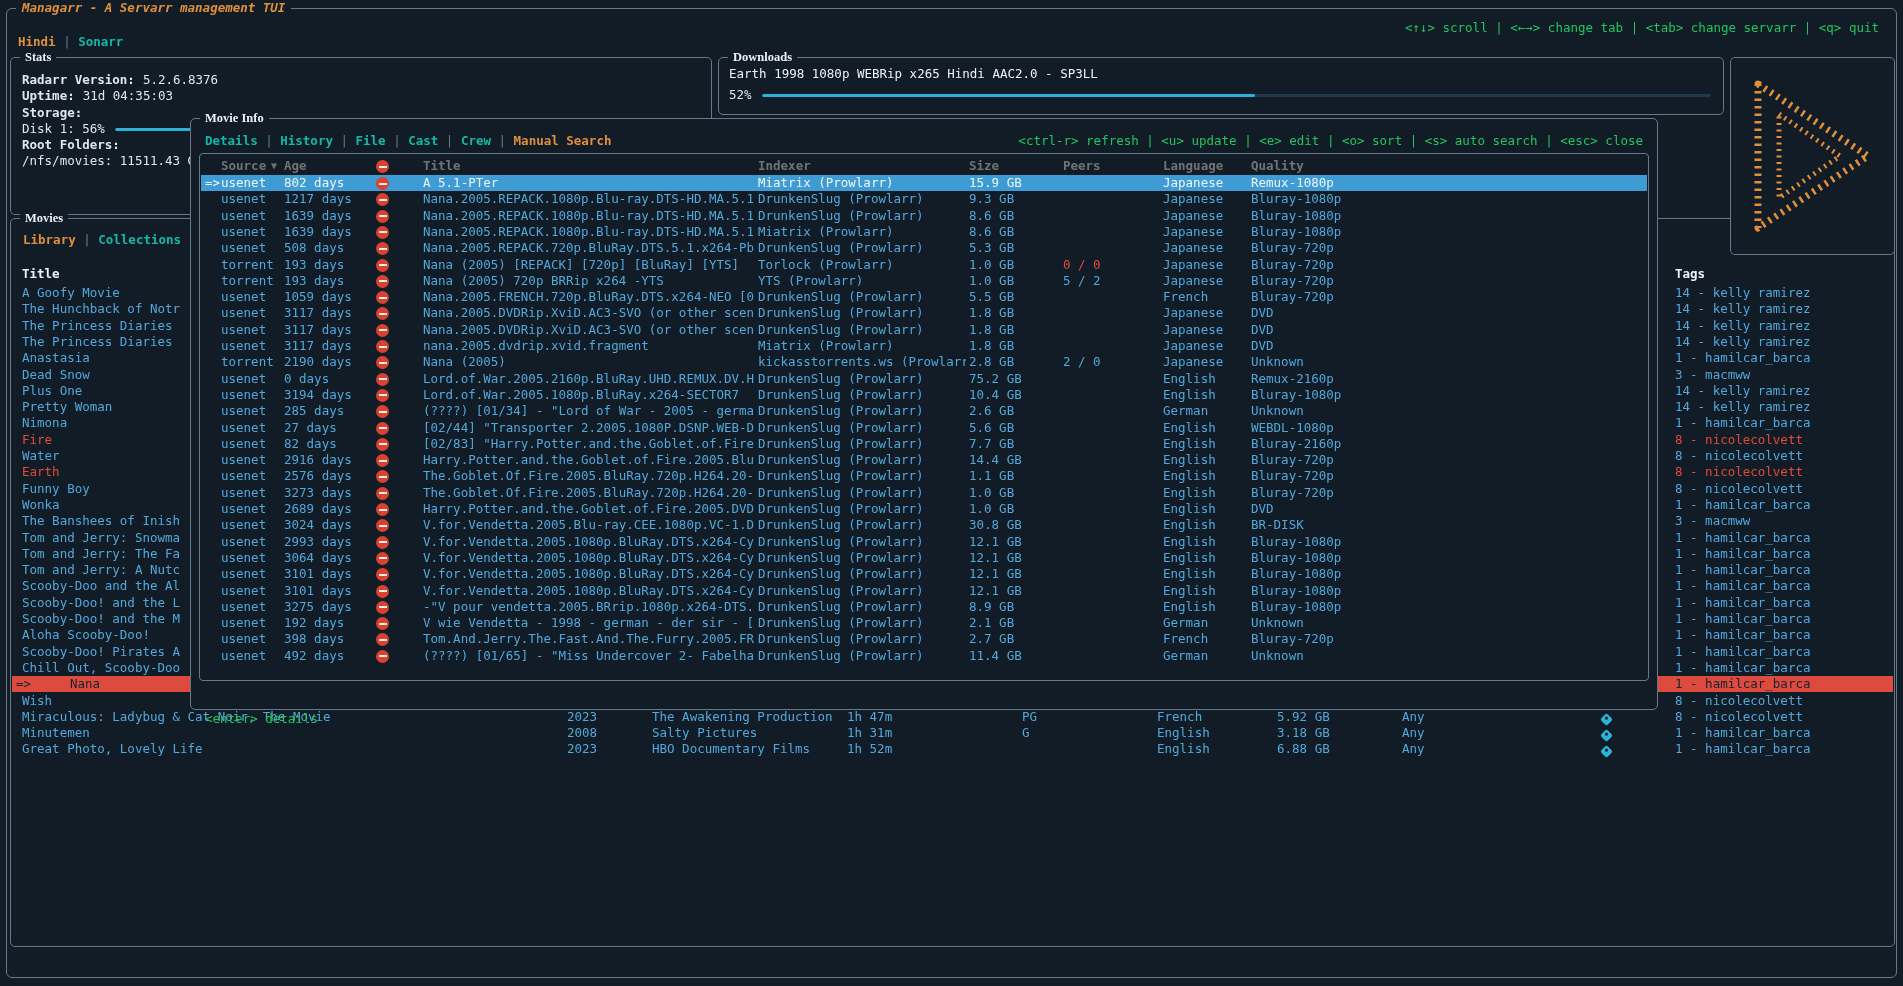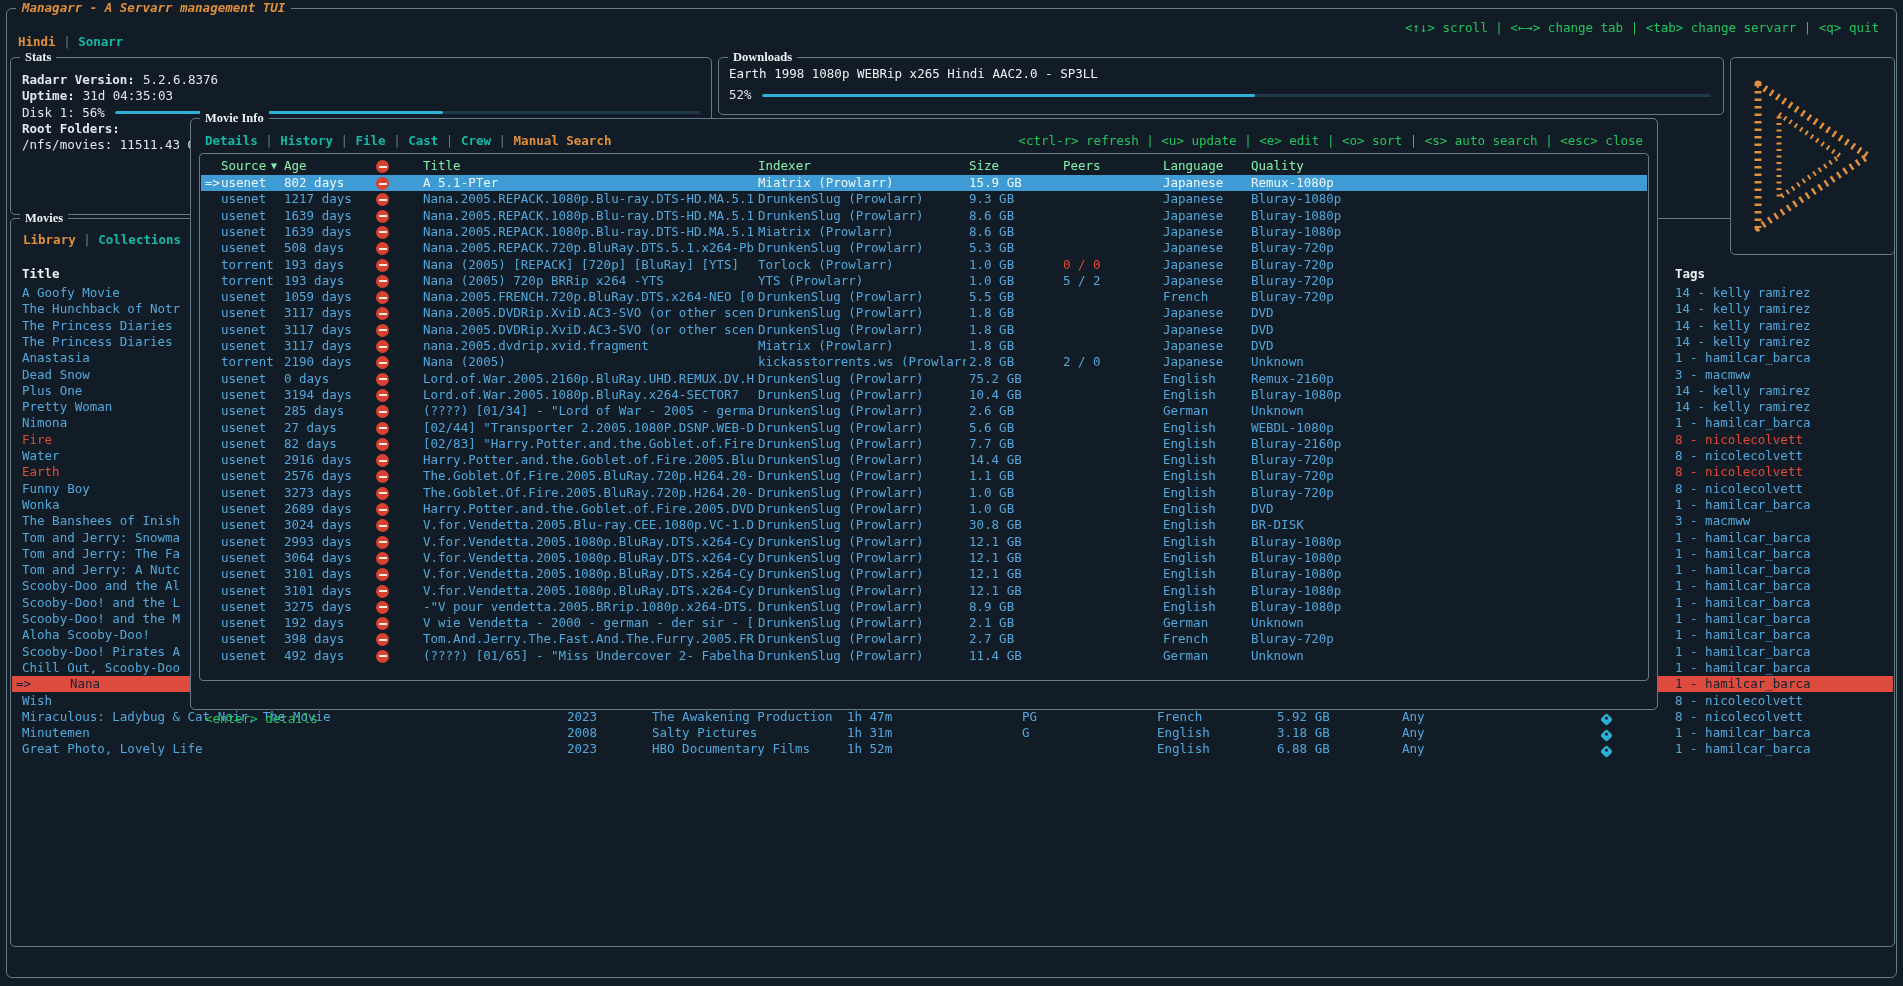--- a/index.html
+++ b/index.html
@@ -50,21 +50,21 @@
   .mc-tag{left:1663px;max-width:225px;overflow:hidden;}
   .tagshape{display:inline-block;width:9px;height:9px;background:#2cb1d9;border-radius:2px;transform:rotate(45deg);position:relative;top:3px;}
   .tagshape::after{content:"";position:absolute;left:2px;top:2px;width:3px;height:3px;border-radius:50%;background:#121c26;}
   
   .help-bar{position:absolute;left:18px;top:954px;height:16px;line-height:16px;white-space:pre;}
   
   .modal{left:190px;top:118px;width:1466px;height:590px;z-index:10;}
   .modal-tabs{position:absolute;left:14px;top:14px;height:16px;line-height:16px;}
   .modal-shortcuts{position:absolute;right:14px;top:14px;height:16px;line-height:16px;white-space:pre;}
   .table-box{position:absolute;left:8px;top:34px;width:1448px;height:526px;border:1px solid #657a89;border-radius:4px;}
-  .sheader{position:absolute;left:1px;right:1px;top:4px;height:16.3px;line-height:16.3px;font-weight:normal;color:#86efac;}
+  .sheader{position:absolute;left:1px;right:1px;top:4px;height:16.3px;line-height:16.3px;font-weight:bold;color:#737373;}
   .srow{position:absolute;left:1px;right:1px;height:16.3px;line-height:16.3px;color:#52a8dc;}
   .srow.ssel{background:#3e9bd3;color:#f0f7fc;}
   .srow.ssel .cell{color:#f0f7fc;}
   .sc-arrow{left:4px;} .sc-source{left:20px;} .sc-sort{left:70px;font-size:10px;} .sc-age{left:83px;}
   .sc-icon{left:175px;} .sc-title{left:222px;max-width:333px;overflow:hidden;}
   .sc-indexer{left:557px;max-width:208px;overflow:hidden;}
   .sc-size{left:768px;} .sc-peers{left:862px;} .sc-lang{left:962px;} .sc-quality{left:1050px;}
   .noe{display:inline-block;width:13px;height:13px;border-radius:50%;background:#d8422f;position:relative;top:2px;}
   .noe::after{content:"";position:absolute;left:2.5px;right:2.5px;top:5.5px;height:2px;background:#f6ece9;}
   .modal-footer{position:absolute;left:14px;top:592px;height:16px;line-height:16px;}
@@ -81,20 +81,23 @@
   <section class="box stats">
     <span class="box-title">Stats</span>
     <div class="stats-content">
       <div class="line">
         <span class="b">Radarr Version:</span>
         <span class="v">5.2.6.8376</span>
       </div>
       <div class="line">
         <span class="b">Uptime:</span>
         <span class="v">31d 04:35:03</span>
+      </div>
+      <div class="line">
+        <span class="b">Storage:</span>
       </div>
       <div class="line">
         <span>Disk 1: 56%</span>
         <span class="gauge"><i style="width: 56%;"></i></span>
       </div>
       <div class="line">
         <span class="b">Root Folders:</span>
       </div>
       <div class="line">
         <span>/nfs/movies: 11511.43 GB</span>
@@ -559,21 +562,21 @@
             <span class="cell sc-title">-"V pour vendetta.2005.BRrip.1080p.x264-DTS.</span>
             <span class="cell sc-indexer">DrunkenSlug (Prowlarr)</span>
             <span class="cell sc-size">8.9 GB</span>
             <span class="cell sc-lang">English</span>
             <span class="cell sc-quality">Bluray-1080p</span>
           </div>
           <div class="srow" style="top: 461.1px;">
             <span class="cell sc-source">usenet</span>
             <span class="cell sc-age">192 days</span>
             <span class="cell sc-icon"><span class="noe"></span></span>
-            <span class="cell sc-title">V wie Vendetta - 2000 - german - der sir - [</span>
+            <span class="cell sc-title">V wie Vendetta - 1998 - german - der sir - [</span>
             <span class="cell sc-indexer">DrunkenSlug (Prowlarr)</span>
             <span class="cell sc-size">2.1 GB</span>
             <span class="cell sc-lang">German</span>
             <span class="cell sc-quality">Unknown</span>
           </div>
           <div class="srow" style="top: 477.4px;">
             <span class="cell sc-source">usenet</span>
             <span class="cell sc-age">398 days</span>
             <span class="cell sc-icon"><span class="noe"></span></span>
             <span class="cell sc-title">Tom.And.Jerry.The.Fast.And.The.Furry.2005.FR</span>

